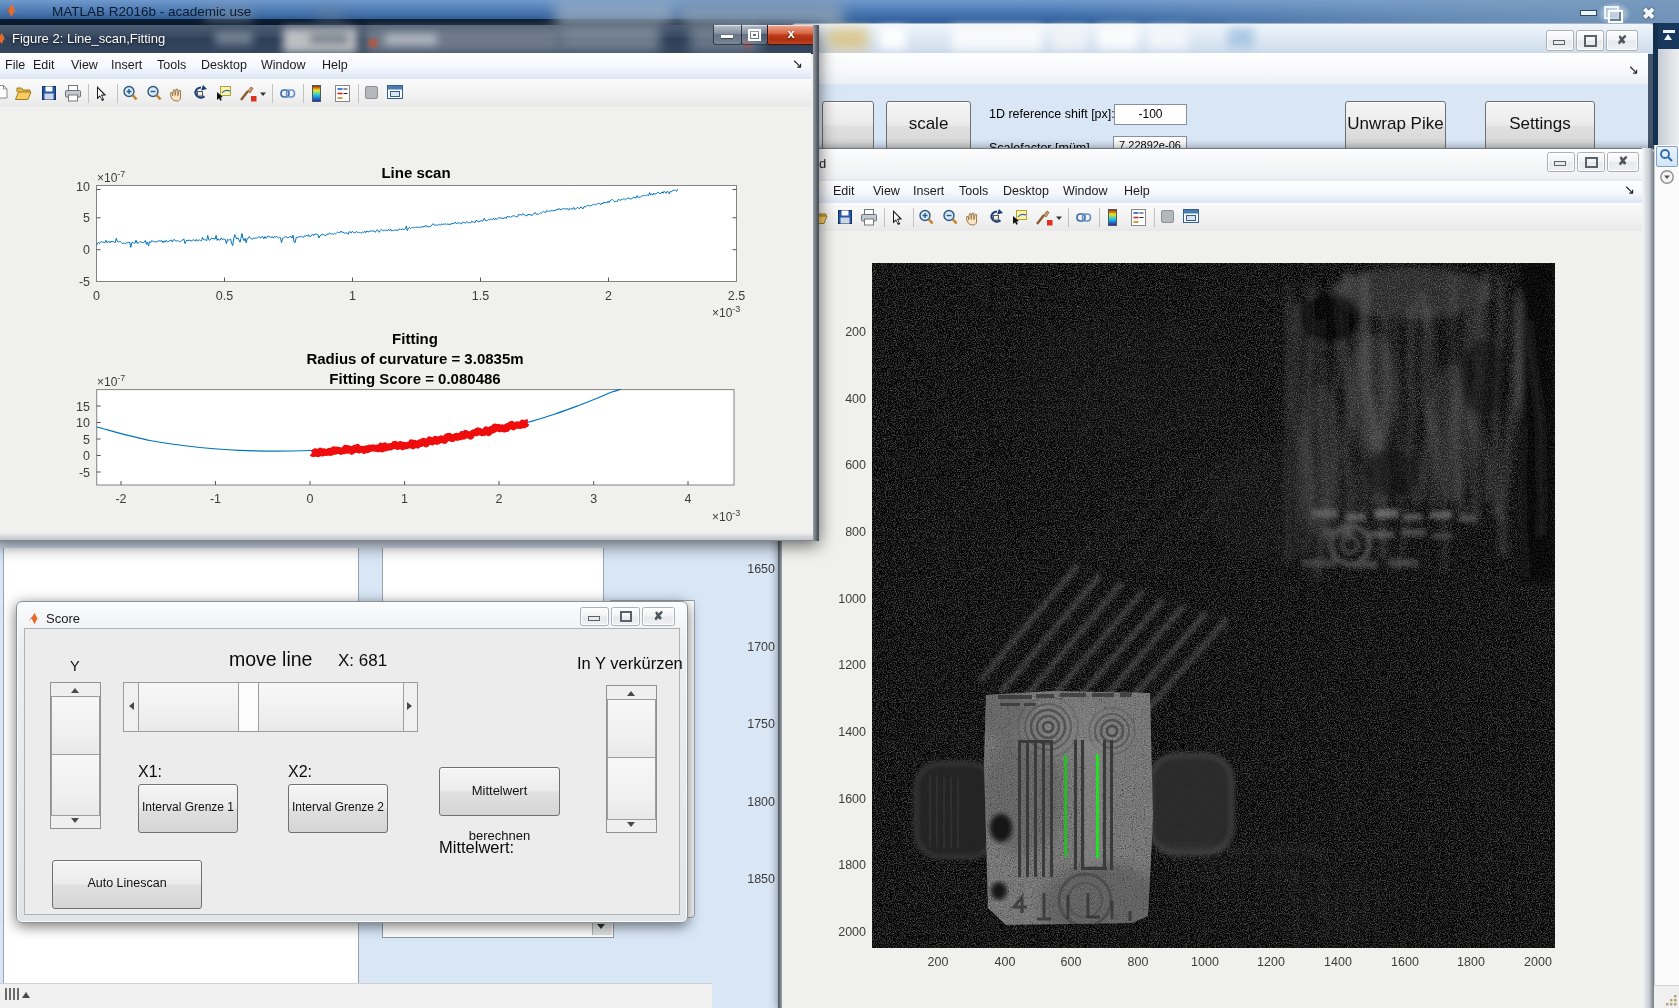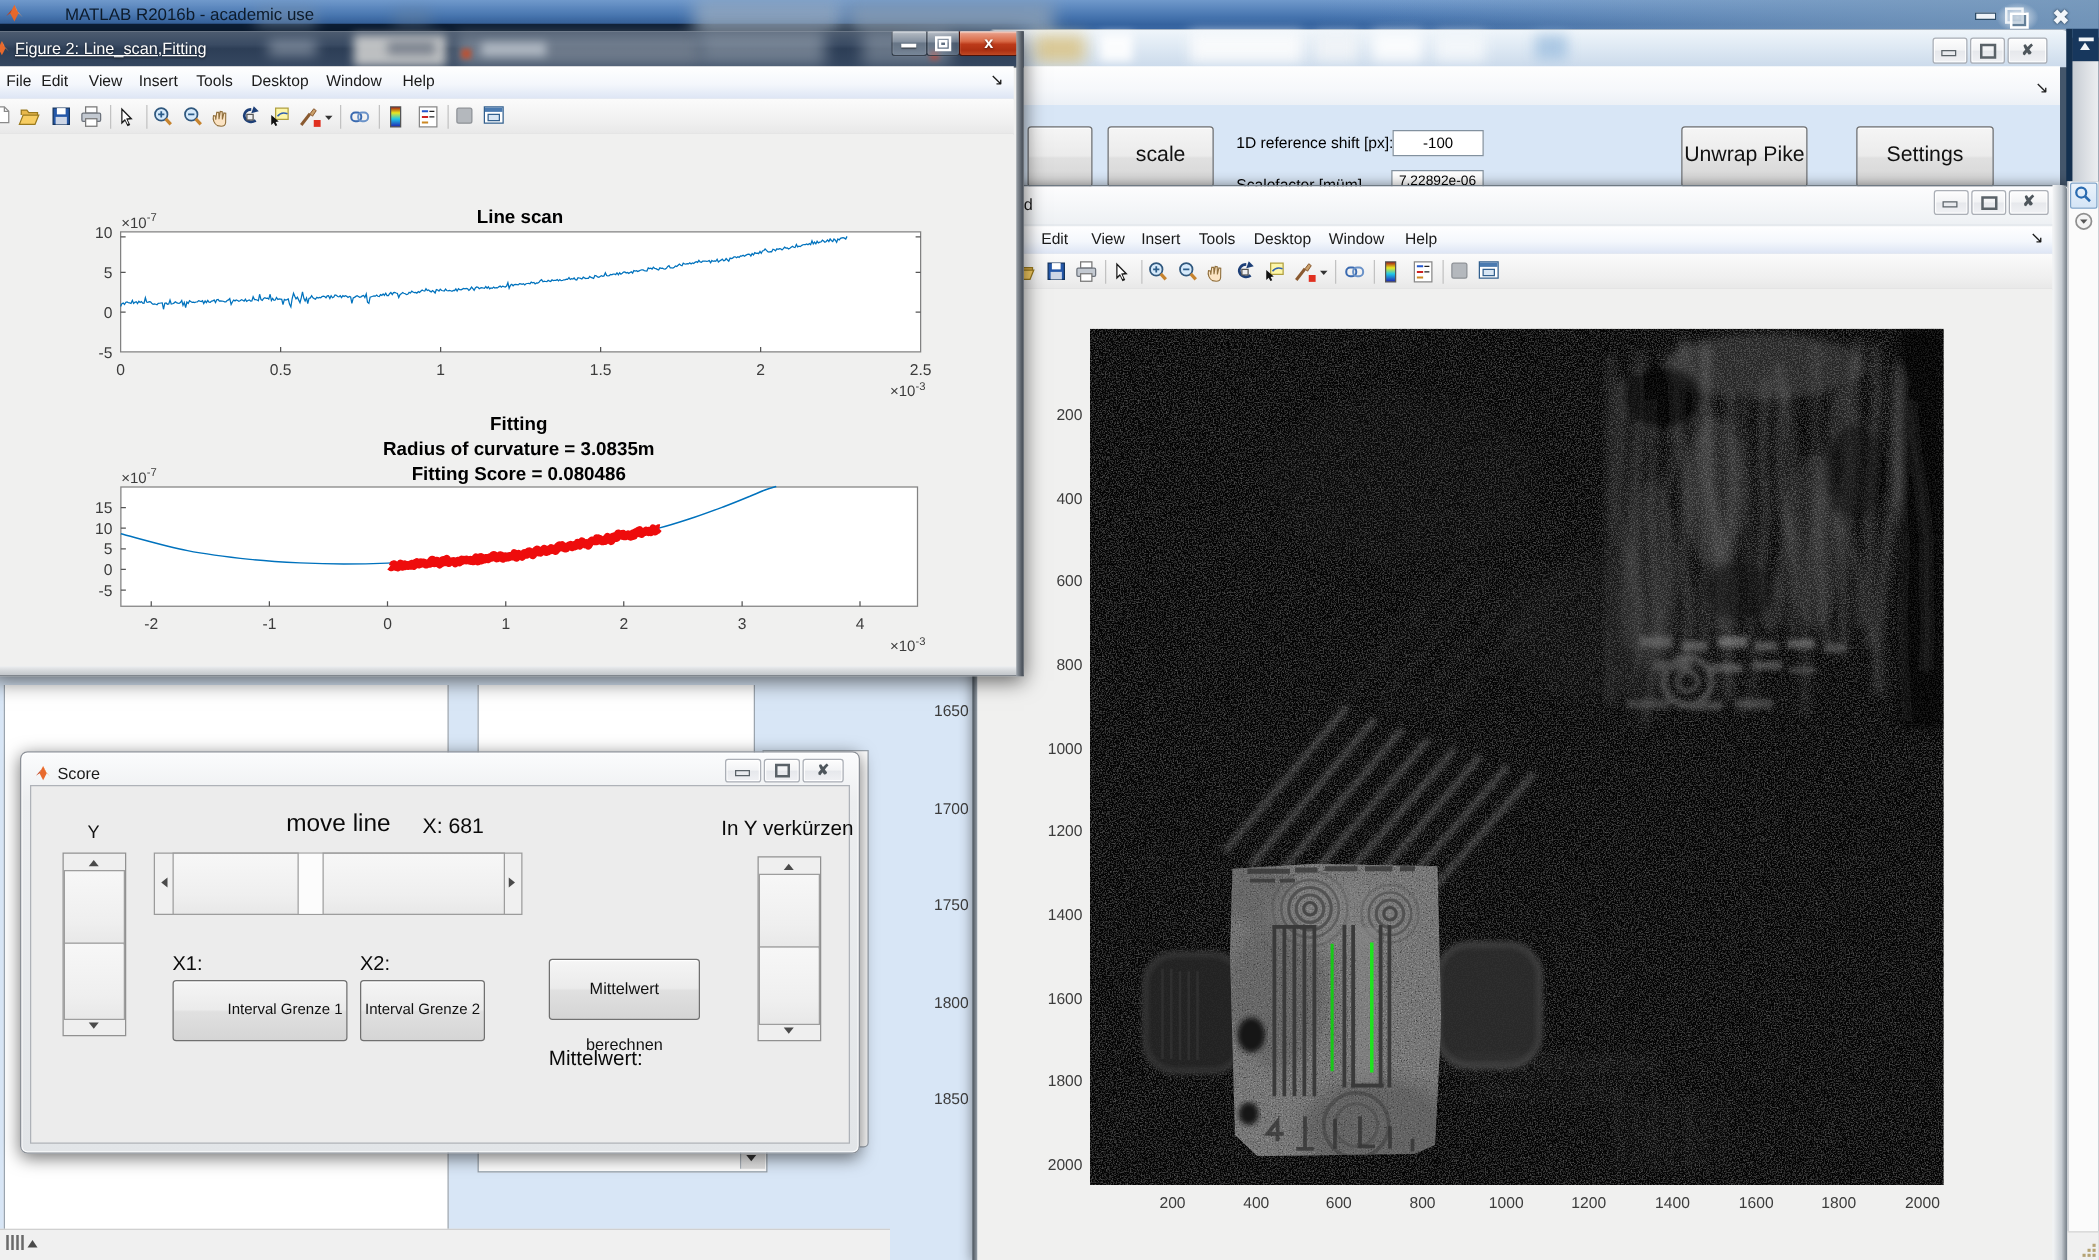--- a/index.html
+++ b/index.html
@@ -422,21 +422,21 @@
  <div class="abs" style="left:377px;top:14px;width:8px;height:8px;background:#c05030;filter:blur(2px);opacity:.9;"></div>
  <div class="abs" style="left:393px;top:9px;width:52px;height:11px;background:#e8edf2;filter:blur(4px);opacity:.55;"></div>
  <div class="abs" style="left:568px;top:0;width:100px;height:27px;background:#b2bcc6;filter:blur(6px);opacity:.5;"></div>
  <div class="abs" style="left:698px;top:0;width:70px;height:27px;background:#aeb8c2;filter:blur(6px);opacity:.45;"></div>
  <div class="abs" style="left:752px;top:16px;width:7px;height:7px;background:#c04838;filter:blur(2px);opacity:.7;"></div>
  <svg class="abs" style="left:3px;top:7px;" width="13" height="13" viewBox="0 0 18 18">
         <polygon points="9,1 13,9 9,17 5,9" fill="#e8692c"></polygon>
         <polygon points="9,1 13,9 17,13 11,6" fill="#f9a25f"></polygon>
         <polygon points="9,1 5,9 1,12 7,5" fill="#c2401a"></polygon>
       </svg>
- <div class="abs" style="left:20px;top:6px;font-size:13px;color:#fdfdfd;text-shadow:0 1px 2px rgba(0,0,0,.7);text-decoration:underline;">Figure 2: Line_scan,Fitting</div>
+ <div class="abs" style="left:20px;top:6px;font-size:13px;color:#fdfdfd;text-shadow:0 1px 2px rgba(0,0,0,.7);">Figure 2: Line_scan,Fitting</div>
  <div class="abs" style="left:721px;top:0px;width:27px;height:19px;border:1px solid rgba(25,35,48,.8);border-top:none;border-radius:0 0 3px 3px;background:linear-gradient(rgba(255,255,255,.55),rgba(175,185,195,.35) 45%,rgba(85,100,115,.3) 50%,rgba(150,165,180,.4));box-shadow:inset 0 1px 1px rgba(255,255,255,.6);">
    <div class="abs" style="left:7px;top:10px;width:12px;height:3px;background:#fff;box-shadow:0 1px 1px rgba(0,0,0,.5);"></div>
       </div>
  <div class="abs" style="left:749px;top:0px;width:25px;height:19px;border:1px solid rgba(25,35,48,.8);border-top:none;border-radius:0 0 3px 3px;background:linear-gradient(rgba(255,255,255,.55),rgba(175,185,195,.35) 45%,rgba(85,100,115,.3) 50%,rgba(150,165,180,.4));box-shadow:inset 0 1px 1px rgba(255,255,255,.6);">
    <div class="abs" style="left:6px;top:4px;width:9px;height:8px;border:2px solid #fff;"></div>
         <div class="abs" style="left:9px;top:7px;width:3px;height:2px;border:2px solid #fff;"></div>
       </div>
  <div class="abs" style="left:775px;top:0px;width:46px;height:19px;border:1px solid #4a120a;border-top:none;border-radius:0 0 3px 3px;background:linear-gradient(#eca893,#d96a47 42%,#bc3a1a 55%,#ad3012 80%,#bd4824);box-shadow:inset 0 1px 1px rgba(255,255,255,.65);">
    <div class="abs" style="left:0;right:0;top:1px;text-align:center;font-size:13px;font-weight:bold;color:#fff;text-shadow:0 1px 2px rgba(0,0,0,.6);">x</div>
       </div>
@@ -551,24 +551,25 @@
  <div class="abs" style="left:560px;top:52px;font-size:16.5px;color:#0a0a0a;">In Y verkürzen</div>
 
  <div class="sb" style="left:589px;top:83px;width:49px;height:146px;">
    <div class="tri" style="left:20px;top:5px;border-left:4.5px solid transparent;border-right:4.5px solid transparent;border-bottom:5px solid #4a4a4a;"></div>
    <div class="sbblock" style="left:0px;top:13px;width:47px;height:58px;"></div>
    <div class="sbblock" style="left:0px;top:71px;width:47px;height:61px;"></div>
    <div class="tri" style="left:20px;top:136px;border-left:4.5px solid transparent;border-right:4.5px solid transparent;border-top:5px solid #4a4a4a;"></div>
  </div>
  <div class="abs" style="left:121px;top:161px;font-size:16px;color:#0a0a0a;">X1:</div>
  <div class="abs" style="left:271px;top:161px;font-size:16px;color:#0a0a0a;">X2:</div>
- <div class="btn" style="left:121px;top:182px;width:98px;height:47px;font-size:12px;line-height:45px;padding-left:40px;">Interval Grenze 1</div>
+ <div class="btn" style="left:121px;top:182px;width:98px;height:47px;font-size:12px;line-height:45px;">Interval Grenze 1</div>
  <div class="btn" style="left:271px;top:182px;width:98px;height:47px;font-size:12px;line-height:45px;">Interval Grenze 2</div>
  <div class="btn" style="left:422px;top:165px;width:119px;height:47px;font-size:13px;line-height:45px;">Mittelwert berechnen</div>
  <div class="abs" style="left:422px;top:236px;font-size:16.5px;color:#0a0a0a;">Mittelwert:</div>
+ <div class="btn" style="left:35px;top:258px;width:148px;height:47px;font-size:12.5px;line-height:45px;">Auto Linescan</div>
 </div>
 
 <div class="abs" style="left:1653px;top:23px;width:5px;height:122px;background:#14304f;"></div>
 <div class="abs" style="left:1658px;top:23px;width:21px;height:26px;background:#17375d;"></div>
 <div class="abs" style="left:1663px;top:30px;width:12px;height:2.5px;background:#f0f4f8;"></div>
 <div class="tri" style="left:1664px;top:34px;border-left:4.5px solid transparent;border-right:4.5px solid transparent;border-bottom:6px solid #f0f4f8;"></div>
 <div class="abs" style="left:1658px;top:49px;width:21px;height:96px;background:linear-gradient(to right,#c6ccd3,#dfe2e6 60%,#eceef1);"></div>
 <div class="abs" style="left:1654px;top:145px;width:25px;height:863px;background:#fbfbfb;border-left:1px solid #c6c9cd;"></div>
 <div class="abs" style="left:1656px;top:146px;width:20px;height:19px;background:linear-gradient(#eaf2fb,#d4e5f6);border:1px solid #7da2c9;border-radius:2px;"></div>
 <svg class="abs" style="left:1659px;top:148px;" width="15" height="15" viewBox="0 0 15 15">

